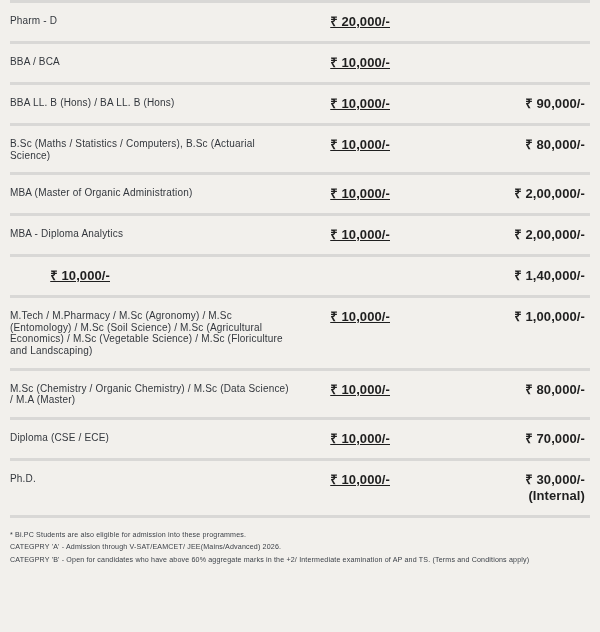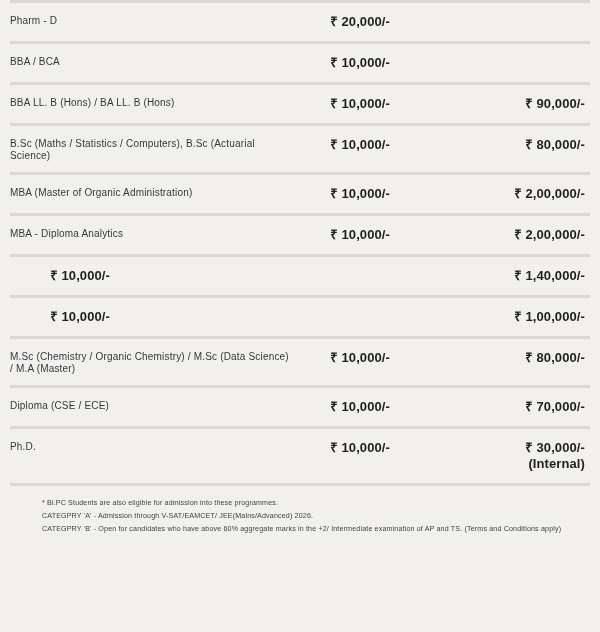--- a/index.html
+++ b/index.html
@@ -47,33 +47,33 @@
     font-size: 13px;
     font-weight: 700;
     line-height: 16px;
     color: #1f1f1f;
     text-align: right;
     letter-spacing: 0.1px;
     white-space: nowrap;
   }
   .fee-row .col-app {
     flex: 0 0 100px;
+    text-decoration: underline;
   }
   .fee-row .col-tuition {
     flex: 1 1 auto;
     padding-right: 5px;
   }
   .col-tuition .sub {
     display: block;
     text-align: right;
   }
   .notes {
     padding: 11px 10px 0 10px;
     box-sizing: border-box;
-    margin-left: 32px;
   }
   .notes .note-line {
     font-size: 7.1px;
     line-height: 12.6px;
     letter-spacing: 0.16px;
     color: #3a3f46;
     white-space: nowrap;
   }
 </style>
 </head>
@@ -115,20 +115,21 @@
         <div class="col-app">₹ 10,000/-</div>
         <div class="col-tuition"><span>₹ 2,00,000/-</span></div>
       </div>
       <div class="divider"></div>
       <div class="fee-row">
         <div class="col-app">₹ 10,000/-</div>
         <div class="col-tuition"><span>₹ 1,40,000/-</span></div>
       </div>
       <div class="divider"></div>
       <div class="fee-row">
+        <div class="col-program">M.Tech / M.Pharmacy / M.Sc (Agronomy) / M.Sc (Entomology) / M.Sc (Soil Science) / M.Sc (Agricultural Economics) / M.Sc (Vegetable Science) / M.Sc (Floriculture and Landscaping)</div>
         <div class="col-app">₹ 10,000/-</div>
         <div class="col-tuition"><span>₹ 1,00,000/-</span></div>
       </div>
       <div class="divider"></div>
       <div class="fee-row">
         <div class="col-program">M.Sc (Chemistry / Organic Chemistry) / M.Sc (Data Science) / M.A (Master)</div>
         <div class="col-app">₹ 10,000/-</div>
         <div class="col-tuition"><span>₹ 80,000/-</span></div>
       </div>
       <div class="divider"></div>

